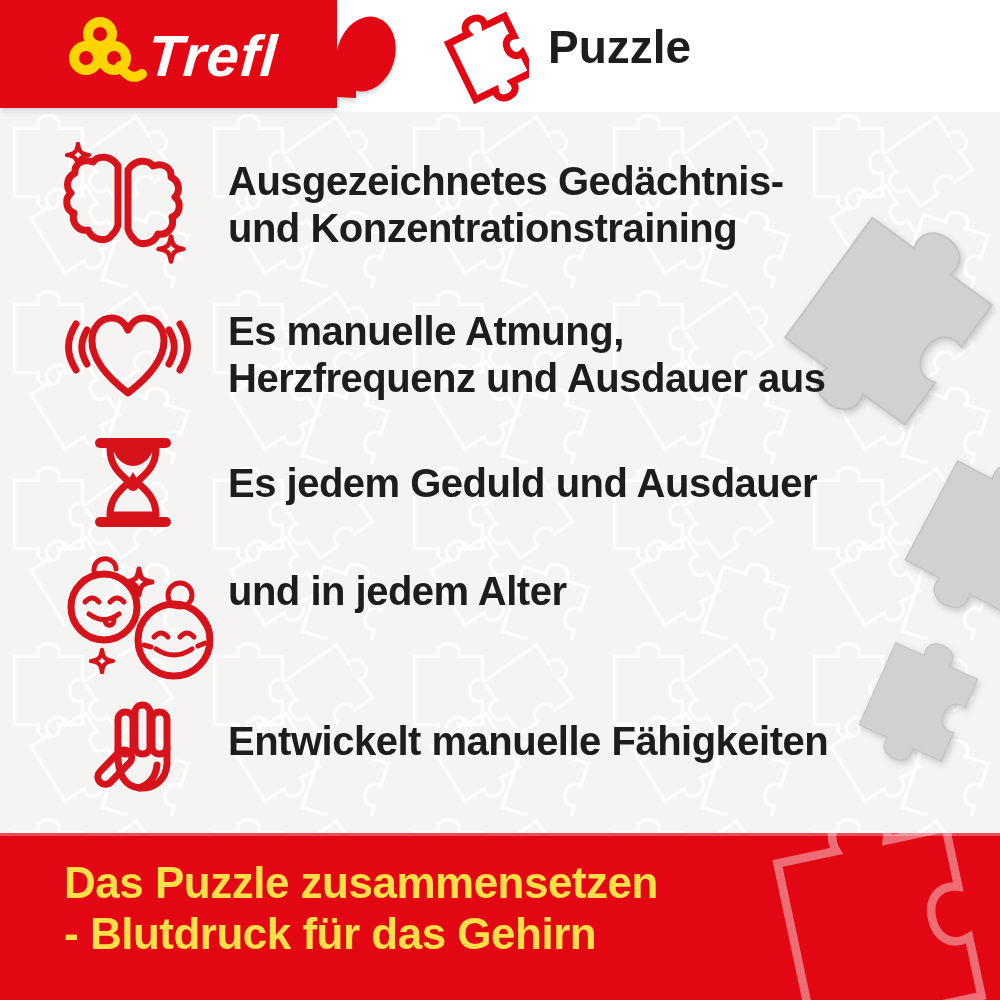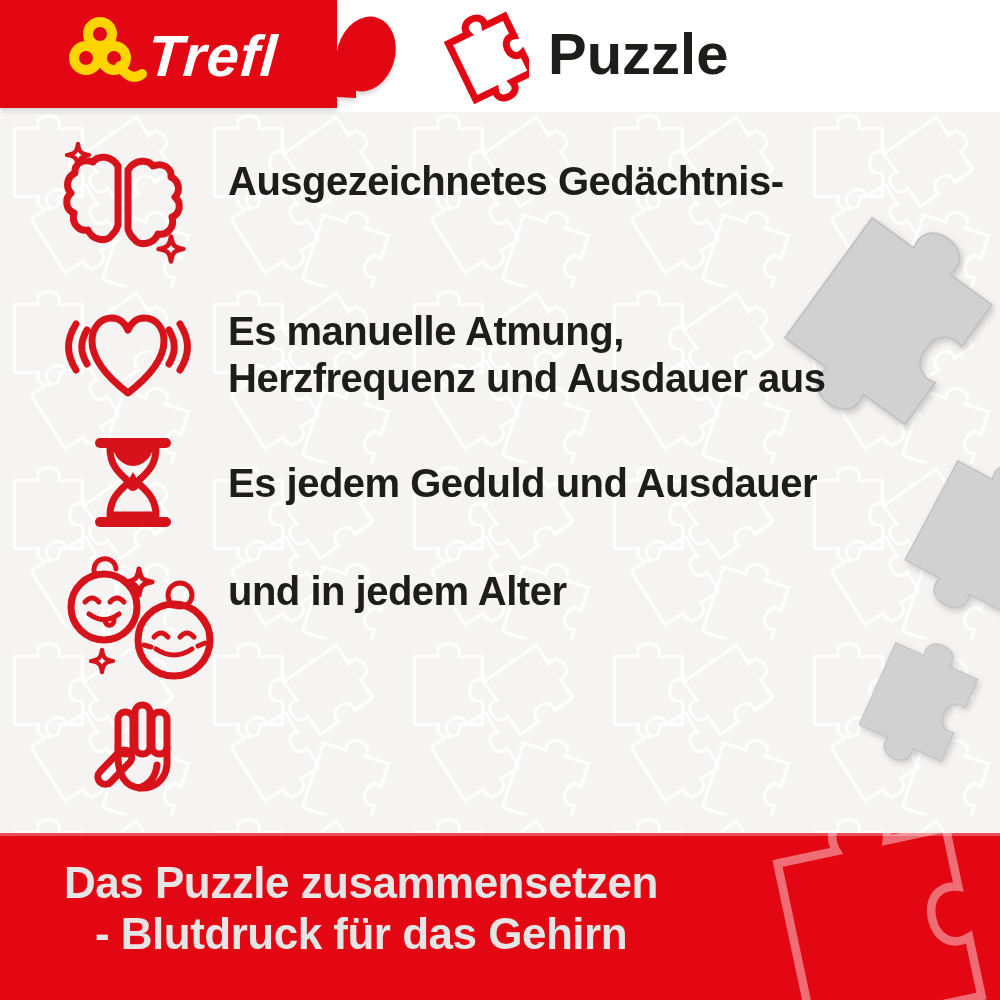--- a/index.html
+++ b/index.html
@@ -6,21 +6,21 @@
   body{font-family:"Liberation Sans", sans-serif;}
   .page{position:relative;width:1000px;height:1000px;background:#ffffff;overflow:hidden;}
 
   
   .header-svg{position:absolute;left:0;top:0;z-index:30;filter:drop-shadow(0 3px 2px rgba(0,0,0,0.18));}
   .logo-text{position:absolute;left:148px;top:22px;z-index:31;color:#ffffff;
              font-size:58px;font-weight:bold;font-style:italic;letter-spacing:1px;
              transform:skewX(-4deg);}
   .header-icon{position:absolute;left:424px;top:6px;z-index:31;}
   .header-title{position:absolute;left:548px;top:20px;z-index:31;color:#1d1d1b;
-                font-size:58px;font-weight:bold;letter-spacing:0px;}
+                font-size:46px;font-weight:bold;letter-spacing:0px;}
 
   
   .pattern-area{position:absolute;left:0;top:112px;width:1000px;height:721px;}
 
   
   .benefit-text{position:absolute;left:228px;z-index:10;color:#1d1d1b;
                 font-size:40px;font-weight:bold;line-height:47px;letter-spacing:-0.5px;white-space:nowrap;}
   .bt1{top:158px;} .bt2{top:308px;} .bt3{top:460px;} .bt4{top:568px;} .bt5{top:718px;}
   .benefit-icon{position:absolute;z-index:10;}
   .bi1{left:58px;top:142px;} .bi2{left:56px;top:296px;} .bi3{left:92px;top:436px;}
@@ -32,22 +32,22 @@
   .rfill{fill:#d6121b;stroke:none;}
 
   
   .pat-piece{stroke:#ffffff;stroke-width:4;fill:none;}
   .gray-piece{fill:#d2d1d1;stroke:#c3c2c2;stroke-width:1;}
   .gray-wrap{filter:drop-shadow(2px 3px 3px rgba(0,0,0,0.18));}
 
   
   .footer{position:absolute;left:0;top:833px;width:1000px;height:167px;background:#e30613;z-index:20;}
   .footer-highlight{position:absolute;left:0;top:0;width:1000px;height:3px;background:rgba(255,255,255,0.28);}
-  .footer-text{position:absolute;left:64px;top:24px;color:#e5e5e5;font-size:44px;
-               font-weight:bold;line-height:51px;letter-spacing:-0.5px;white-space:nowrap;text-align:center;}
+  .footer-text{position:absolute;left:64px;top:24px;color:#fde047;font-size:44px;
+               font-weight:bold;line-height:51px;letter-spacing:-0.5px;white-space:nowrap;}
   .footer-svg{position:absolute;left:0;top:0;}
 </style>
 </head>
 <body>
 
 <div class="page">
 
   <div class="pattern-area">
     <svg width="1000" height="721">
       <defs>
@@ -97,20 +97,21 @@
   <svg class="benefit-icon bi1" width="132" height="124">
     <path class="rstroke" d="M60,24 C53,13 40,13 35,20 C25,16 16,22 17,31 C9,35 7,45 13,51 C6,57 8,68 16,71 C13,81 21,90 30,88 C34,98 48,101 54,93 C57,90 59,87 60,83 Z"></path>
     <g transform="translate(10,4)">
       <path class="rstroke" d="M60,24 C67,13 80,13 85,20 C95,16 104,22 103,31 C111,35 113,45 107,51 C114,57 112,68 104,71 C107,81 99,90 90,88 C86,98 72,101 66,93 C63,90 61,87 60,83 Z"></path>
     </g>
     <use href="#sparkle" class="rstroke-thin" transform="translate(20,13) scale(0.85)"></use>
     <use href="#sparkle" class="rstroke-thin" transform="translate(113,107) scale(0.95)"></use>
   </svg>
   <div class="benefit-text bt1">
     <div>Ausgezeichnetes Gedächtnis-</div>
+    <div>und Konzentrationstraining</div>
   </div>
 
   <svg class="benefit-icon bi2" width="146" height="108">
     <path class="rstroke" d="M72,97 C50,80 36,63 36,45 C36,31 45,22 56,22 C63,22 69,27 72,34 C75,27 81,22 88,22 C99,22 108,31 108,45 C108,63 94,80 72,97 Z"></path>
     <path class="rstroke" d="M20,28 C10,44 10,58 20,74"></path>
     <path class="rstroke" d="M31,34 C24,46 24,56 31,68"></path>
     <path class="rstroke" d="M124,28 C134,44 134,58 124,74"></path>
     <path class="rstroke" d="M113,34 C120,46 120,56 113,68"></path>
   </svg>
   <div class="benefit-text bt2">
@@ -153,20 +154,24 @@
   </div>
 
   <svg class="benefit-icon bi5" width="102" height="104">
     <rect class="rstroke" x="26" y="16" width="15" height="42" rx="7.5"></rect>
     <rect class="rstroke" x="43" y="9" width="15" height="49" rx="7.5"></rect>
     <rect class="rstroke" x="60" y="16" width="15" height="42" rx="7.5"></rect>
     <rect class="rstroke" x="-7.5" y="-25" width="15" height="42" rx="7.5" transform="translate(20,74) rotate(44)"></rect>
     <path class="rstroke" d="M26,52 V60 C26,78 33,91 48,92 C62,93 74,84 75,68 V52"></path>
     <path class="rstroke" d="M47,92 C58,88 64,80 65,69"></path>
   </svg>
+  <div class="benefit-text bt5">
+    <div>Entwickelt manuelle Fähigkeiten</div>
+    <div></div>
+  </div>
 
   <div class="footer">
     <div class="footer-highlight"></div>
     <svg class="footer-svg" width="1000" height="167">
       <use href="#jig" stroke="rgba(255,255,255,0.42)" stroke-width="4" fill="none" transform="translate(752,14) scale(2.15) rotate(-12)"></use>
     </svg>
     <div class="footer-text">
       <div>Das Puzzle zusammensetzen</div>
       <div>- Blutdruck für das Gehirn</div>
     </div>

